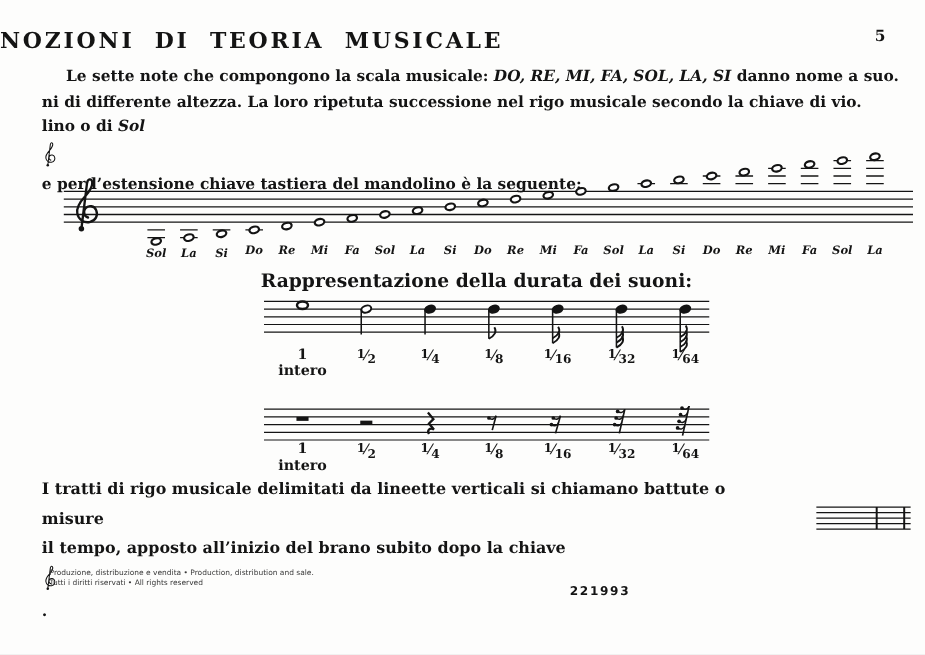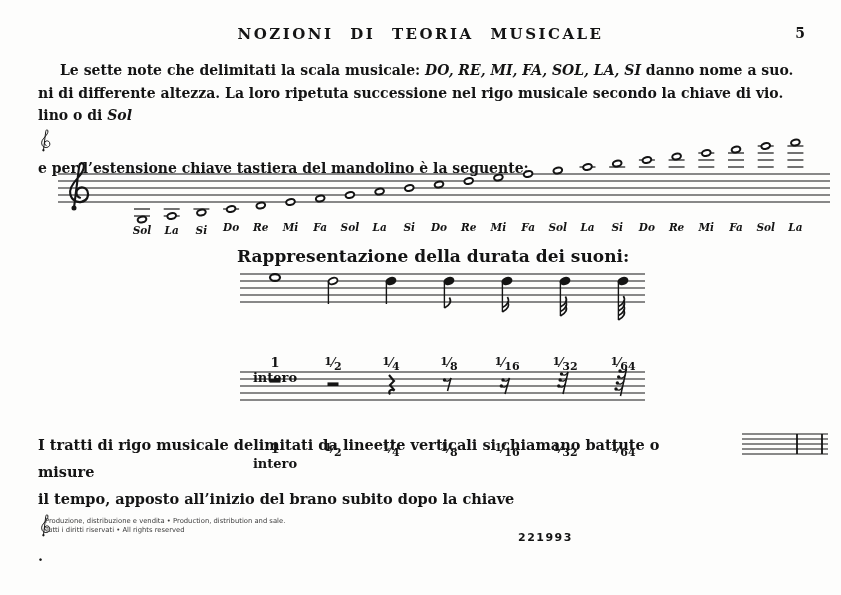--- a/index.html
+++ b/index.html
@@ -2,57 +2,57 @@
 <html><head>
 <meta charset="utf-8">
 <style>
   html,body{margin:0;padding:0;background:#e8e8e8;}
   .page{
     position:relative;width:841px;height:595px;background:#fdfdfc;
     font-family:"DejaVu Serif","Liberation Serif",serif;color:#141414;
     overflow:hidden;margin:0 auto;
   }
   .hdr-title{
-    position:absolute;top:25px;left:0;width:100%;text-align:center;
-    font-size:15px;font-weight:bold;letter-spacing:2.5px;word-spacing:9px;
+    position:absolute;top:25px;left:0;width:100%;text-align:left;
+    font-size:20px;font-weight:bold;letter-spacing:2.5px;word-spacing:9px;
   }
   .hdr-page{position:absolute;top:25px;right:36px;font-size:14px;font-weight:bold;}
   .intro{position:absolute;left:38px;top:59px;width:780px;font-size:14px;font-weight:bold;line-height:22.5px;}
   .intro .ln1{text-indent:22px;}
   .it{font-style:italic;}
   .staff-wrap{position:absolute;left:56px;top:138px;width:776px;height:99px;}
   .sec-title{position:absolute;font-size:17px;font-weight:bold;}
   .dur-title{left:237px;top:246px;}
   .rest-title{left:239px;top:347px;}
   .dur-staff{position:absolute;left:240px;top:270px;width:405px;height:54px;}
   .rest-staff{position:absolute;left:240px;top:369px;width:405px;height:34px;}
   .labels-row{position:absolute;left:240px;width:405px;height:22px;font-size:13px;font-weight:bold;}
   .dur-labels{top:315px;}
   .rest-labels{top:401px;}
-  .labels-row span.lbl{position:absolute;width:56px;text-align:center;display:inline-block;margin-top:40px;}
+  .labels-row span.lbl{position:absolute;width:56px;text-align:center;display:inline-block;}
   .labels-row sup{font-size:11px;vertical-align:2px;}
   .labels-row sub{font-size:11px;vertical-align:-3px;}
   .measures{position:absolute;left:38px;top:431px;width:790px;font-size:14.5px;font-weight:bold;line-height:27px;}
-  .measures .row1{display:flex;align-items:flex-start;gap:23px;}
+  .measures .row1{display:flex;align-items:flex-end;gap:23px;}
   .mini-staff{flex:0 0 auto;}
   .clef-slot svg{vertical-align:-9px;}
   .footer{position:absolute;left:45px;top:517px;width:470px;font-size:6.8px;line-height:8.6px;color:#3a3a3a;font-family:"DejaVu Sans","Liberation Sans",sans-serif;}
   .plate{position:absolute;left:518px;top:531px;font-size:11px;font-weight:bold;letter-spacing:1.5px;font-family:"DejaVu Sans","Liberation Sans",sans-serif;}
   svg{display:block;}
 </style>
 </head>
 <body>
 
 <div class="page">
 
   <div class="hdr-title">NOZIONI DI TEORIA MUSICALE</div>
   <div class="hdr-page">5</div>
 
   <div class="intro">
-    <div class="ln1"><span>Le sette note che delimitati la scala musicale: </span><span class="it">DO, RE, MI, FA, SOL, LA, SI</span><span> danno nome a suo.</span></div>
+    <div class="ln1"><span>Le sette note che compongono la scala musicale: </span><span class="it">DO, RE, MI, FA, SOL, LA, SI</span><span> danno nome a suo.</span></div>
     <div>ni di differente altezza. La loro ripetuta successione nel rigo musicale secondo la chiave di vio.</div>
     <div><span>lino o di </span><span class="it">Sol</span> <span class="clef-slot"><svg width="15" height="30" viewBox="-7 -15 26 58">
             <g transform="translate(2,0) scale(0.82)">
               <path d="M 0,36.5 L 5.5,-8 C 6.2,-12.5 10,-13 10.6,-9 C 11.2,-4.5 7.5,0.5 3.5,5 C -2.5,11.5 -5,16 -4,21.5 C -3,27.5 2.5,31 8,30 C 14,28.8 16.5,23.5 14.5,18.5 C 12.8,14 7,13 4,16.5 C 1.5,19.5 2.5,24.5 6.5,25.5" fill="none" stroke="#141414" stroke-width="2.3" stroke-linecap="round"></path>
               <circle cx="0" cy="36.5" r="2.7" fill="#141414"></circle>
             </g>
           </svg></span><span> e per l’estensione chiave tastiera del mandolino è la seguente:</span></div>
   </div>
 
   <div class="staff-wrap">

